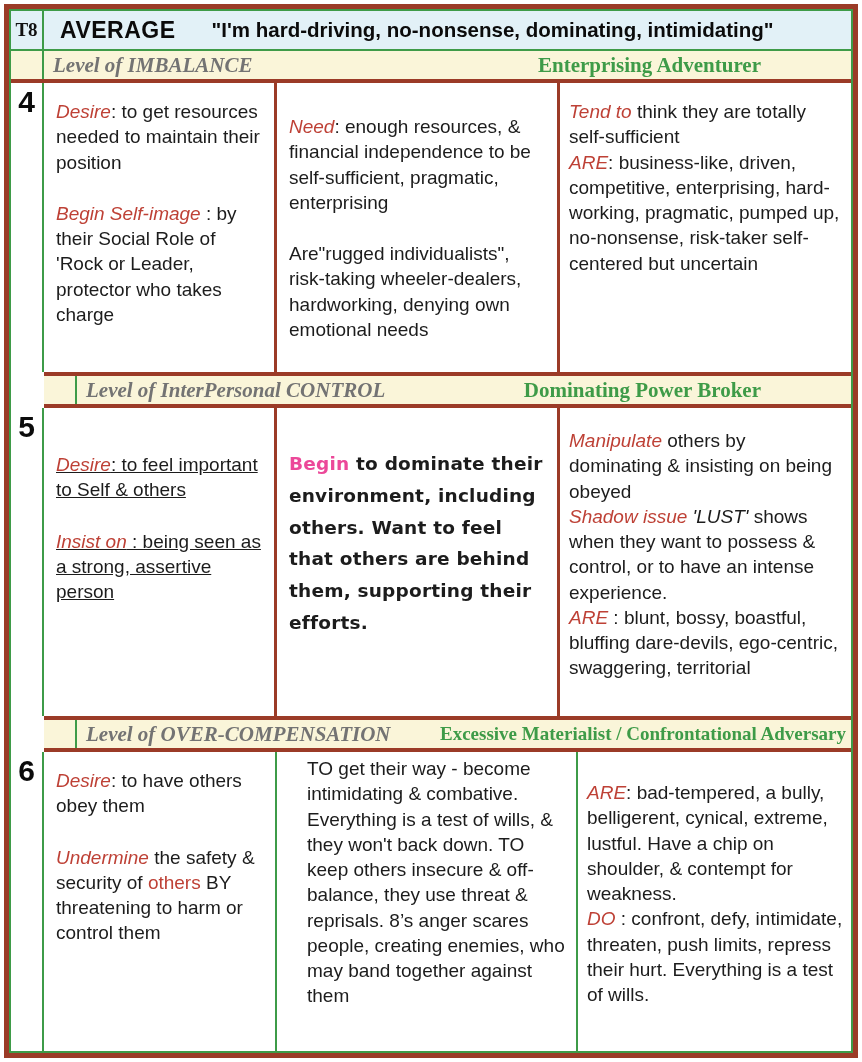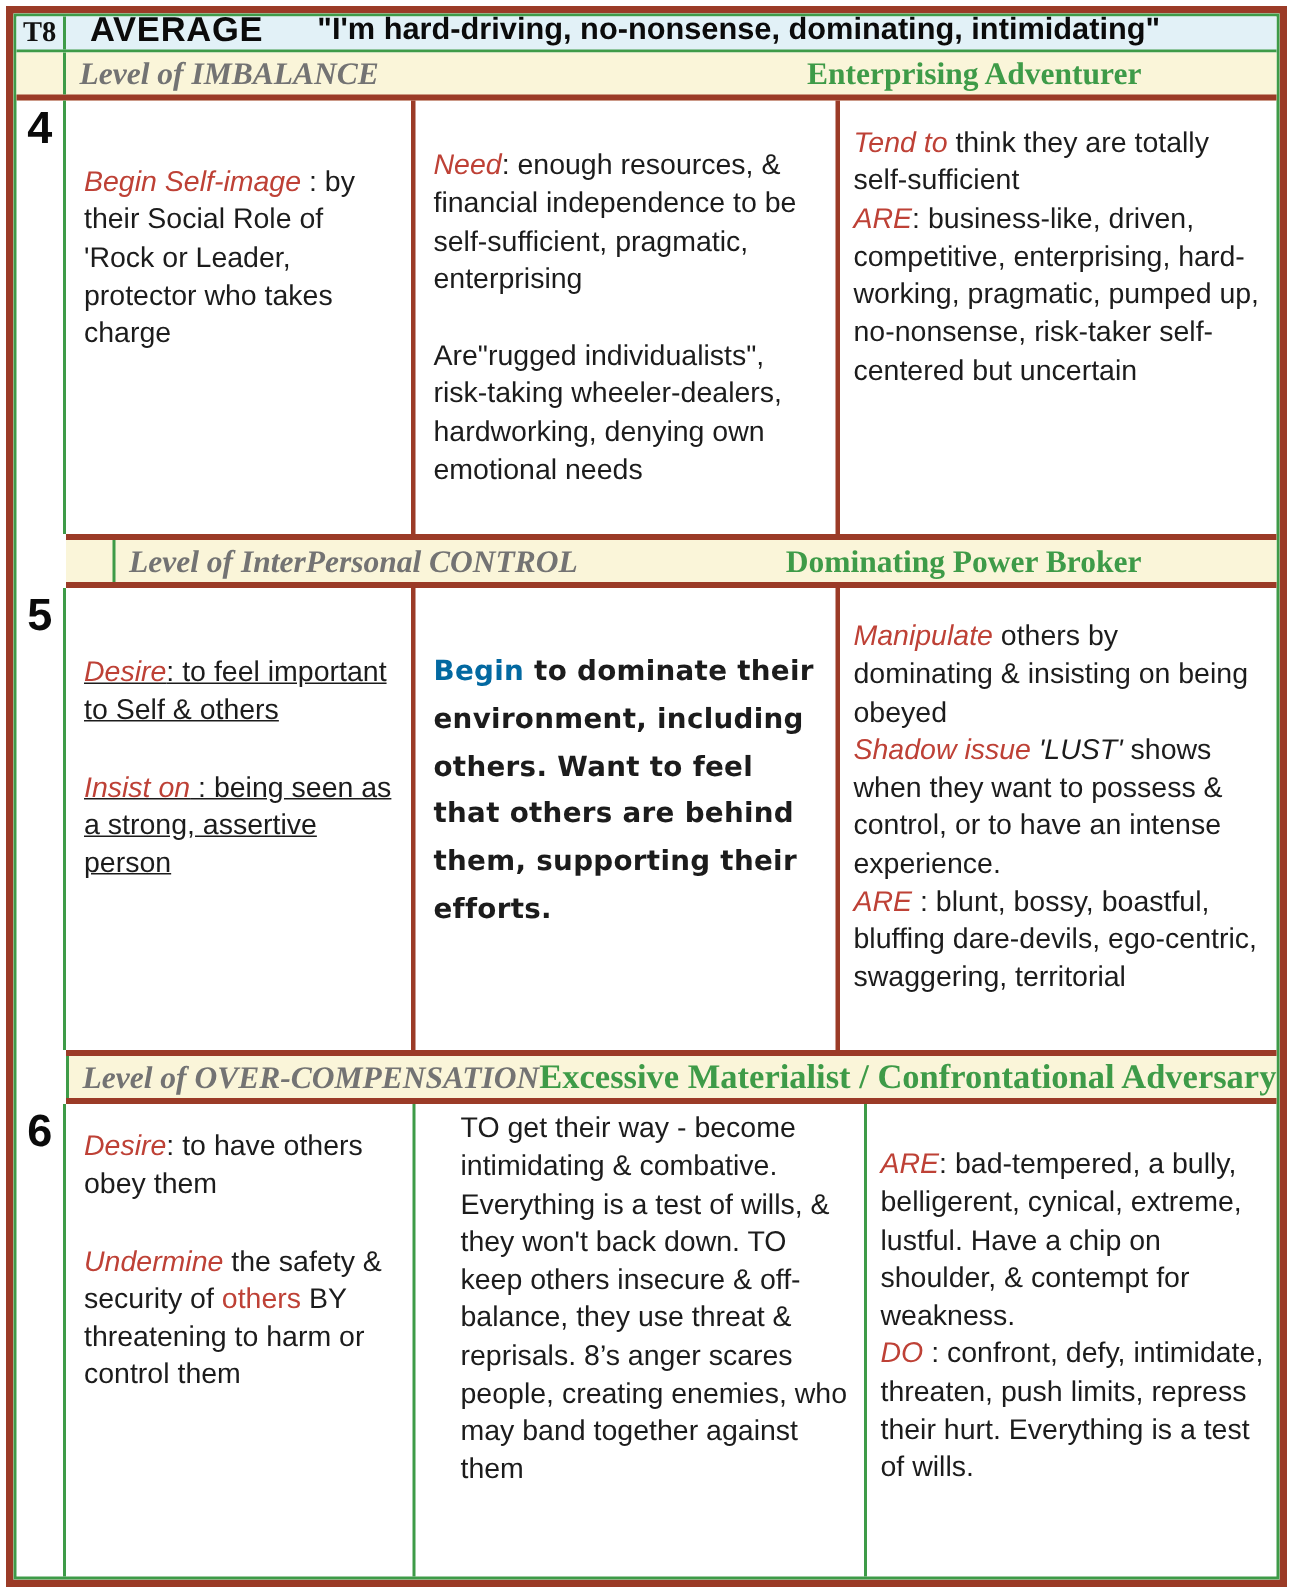--- a/index.html
+++ b/index.html
@@ -15,24 +15,23 @@
     background: #ffffff;
   }
   .tbl {
     width: 100%; height: 100%;
     border: 2px solid #3E9B48;
     display: flex; flex-direction: column;
     background: #ffffff;
   }
   
   .header-row {
-    height: 24px; display: flex;
+    height: 40px; display: flex;
     background: #E2F1F7;
     border-bottom: 2px solid #3E9B48;
-    align-items: flex-end;
   }
   .type-cell {
     width: 33px; border-right: 2px solid #3E9B48;
     display: flex; align-items: center; justify-content: center;
     font-family: "Liberation Serif", serif;
     font-weight: bold; font-size: 19px; color: #111;
   }
   .header-main {
     flex: 1; display: flex; align-items: center;
     padding-left: 16px; gap: 36px; white-space: nowrap;
@@ -56,21 +55,21 @@
   .band-content.pr-sm { padding-right: 5px; }
   .band-label {
     font-family: "Liberation Serif", serif;
     font-weight: bold; font-style: italic;
     font-size: 21px; color: #737373; white-space: nowrap;
   }
   .band-arch {
     font-family: "Liberation Serif", serif;
     font-weight: bold; font-size: 21px; color: #3E9B48; white-space: nowrap;
   }
-  .band-arch.sm { font-size: 23px; }
+  .band-arch.sm { font-size: 19px; }
   
   .content-row { display: flex; }
   .content-row.r4 { height: 289px; }
   .content-row.r5 { height: 308px; }
   .content-row.r6 { flex: 1; }
   .num-cell {
     width: 33px; border-right: 2px solid #3E9B48;
     text-align: center; padding-top: 2px;
     font-weight: bold; font-size: 30px; color: #0b0b0b;
   }
@@ -86,21 +85,21 @@
   
   .pt4  { padding-top: 4px; margin-left: 18px; }  .pt16 { padding-top: 16px; }
   .pt20 { padding-top: 20px; } .pt24 { padding-top: 31px; }
   .pt28 { padding-top: 28px; } .pt36 { padding-top: 16px; }
   .pt40 { padding-top: 40px; } .pt44 { padding-top: 44px; text-decoration: underline; }
   
   p.para { margin: 0; }
   p.para.gap { margin-top: 26px; }
   .seg-ri { color: #BE4136; font-style: italic; }
   .seg-r  { color: #BE4136; }
-  .seg-rb { color: #0369a1; font-weight: bold; }
+  .seg-rb { color: #ec4899; font-weight: bold; }
   .seg-bi { font-style: italic; }
   .comic {
     font-family: "DejaVu Sans", sans-serif;
     font-weight: bold; font-size: 18.5px;
     line-height: 1.72; letter-spacing: .2px;
   }
 </style>
 </head>
 <body>
 
@@ -119,20 +118,21 @@
       <div class="band-num"></div>
       <div class="band-content pr-lg">
         <span class="band-label">Level of IMBALANCE</span>
         <span class="band-arch">Enterprising Adventurer</span>
       </div>
     </div>
 
     <div class="content-row r4 row-red">
       <div class="num-cell">4</div>
       <div class="cell c1 pt16">
+          <p class="para"><span class="seg-ri">Desire</span><span>: to get resources needed to maintain their position</span></p>
           <p class="para gap"><span class="seg-ri">Begin Self-image</span><span> : by their Social Role of 'Rock or Leader, protector who takes charge</span></p>
         </div>
       <div class="cell c2 pt24">
           <p class="para"><span class="seg-ri">Need</span><span>: enough resources, &amp; financial independence to be self-sufficient, pragmatic, enterprising</span></p>
           <p class="para gap"><span>Are"rugged individualists", risk-taking wheeler-dealers, hardworking, denying own emotional needs</span></p>
         </div>
       <div class="cell c3 pt16">
           <p class="para"><span class="seg-ri">Tend to</span><span> think they are totally self-sufficient</span></p>
           <p class="para"><span class="seg-ri">ARE</span><span>: business-like, driven, competitive, enterprising, hard-working, pragmatic, pumped up, no-nonsense, risk-taker self-centered but uncertain</span></p>
         </div>

